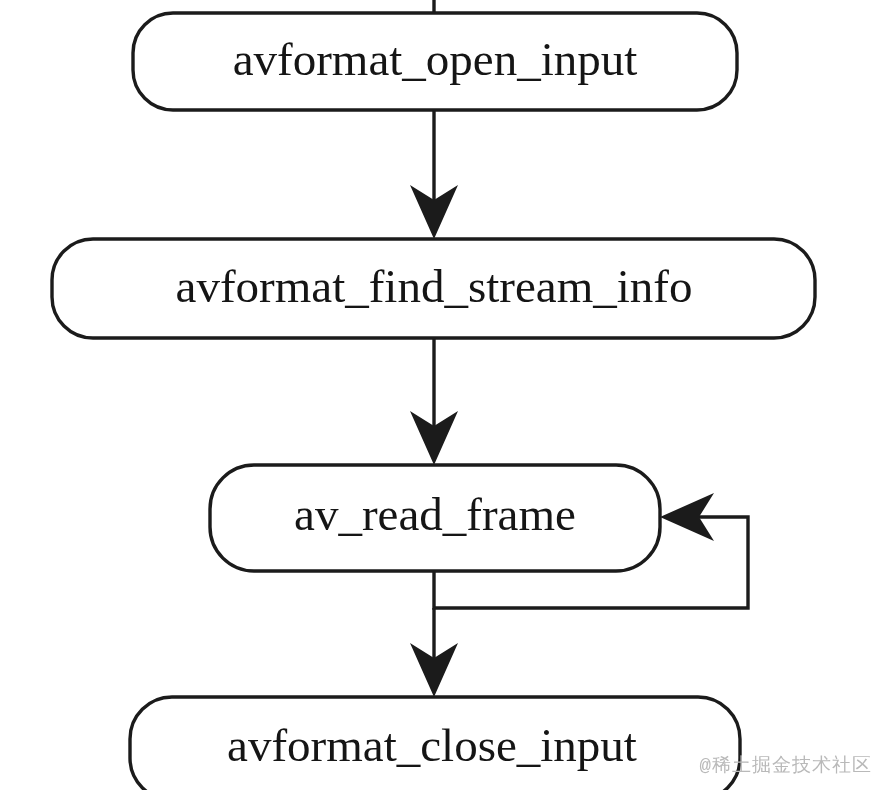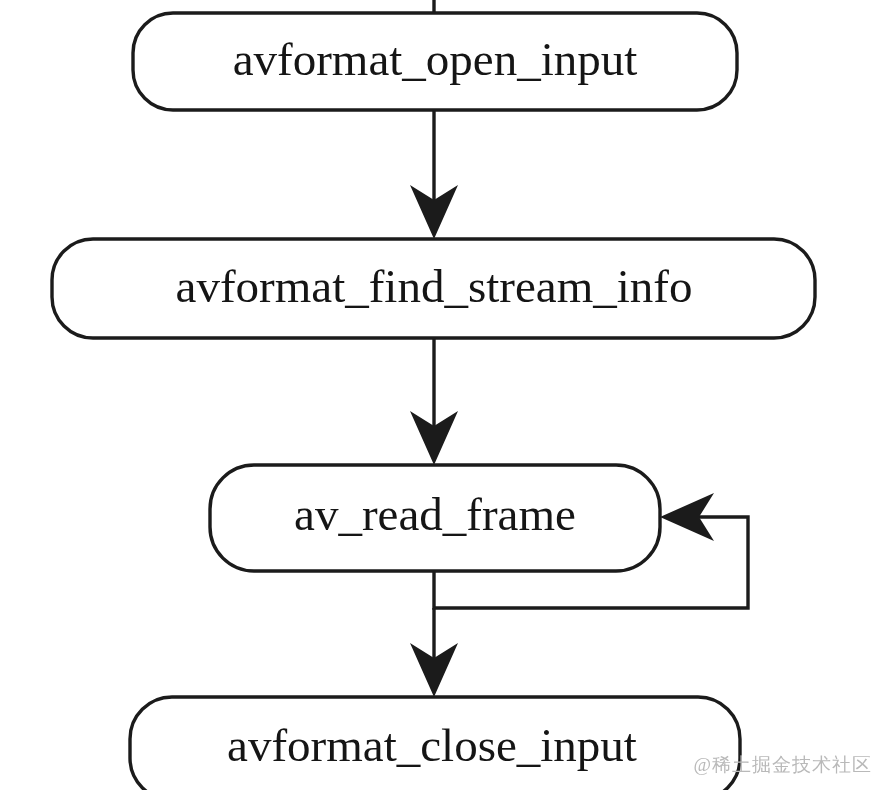--- a/index.html
+++ b/index.html
@@ -45,21 +45,21 @@
     stroke-linejoin: miter;
   }
   .arrow-head {
     fill: #1b1b1b;
     stroke: none;
   }
   .watermark-cn {
     position: absolute;
     right: 10px;
     top: 752px;
-    font-family: Liberation Serif, serif;
+    font-family: Liberation Mono, monospace;
     font-size: 19px;
     color: #b9b9b9;
     letter-spacing: 1px;
     white-space: nowrap;
     user-select: none;
   }
   .watermark-url {
     position: absolute;
     right: 8px;
     top: 783px;

